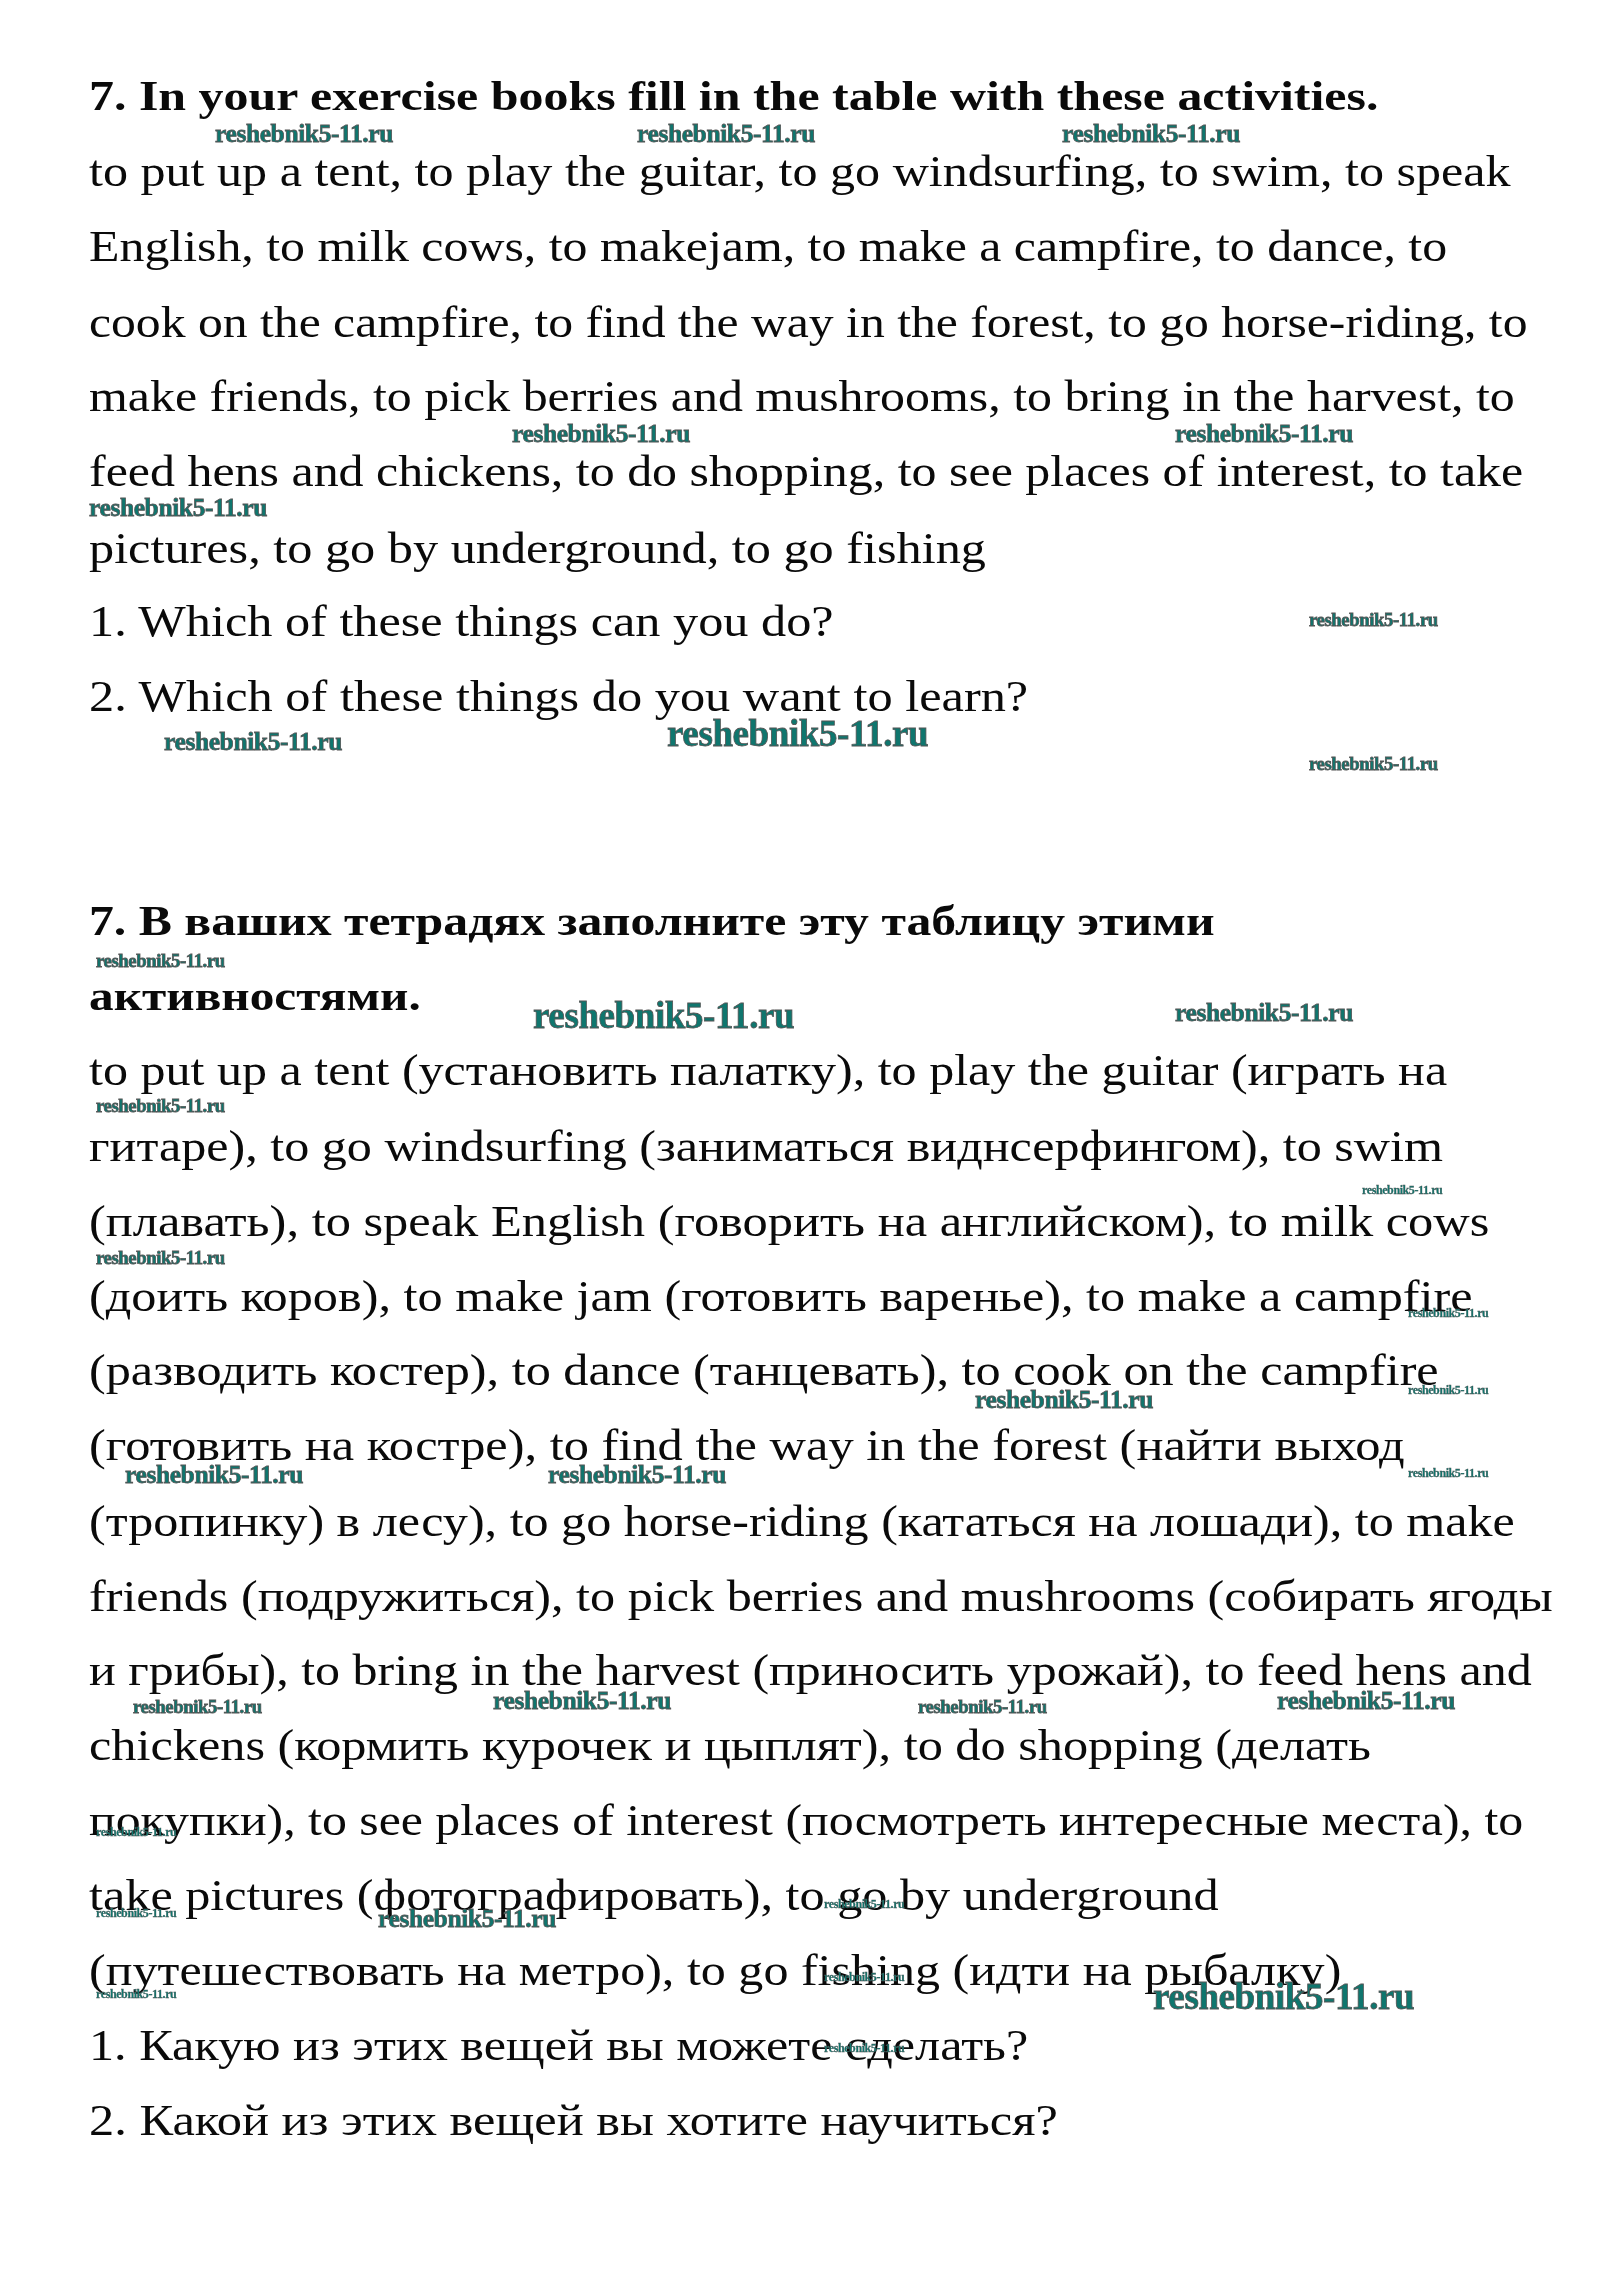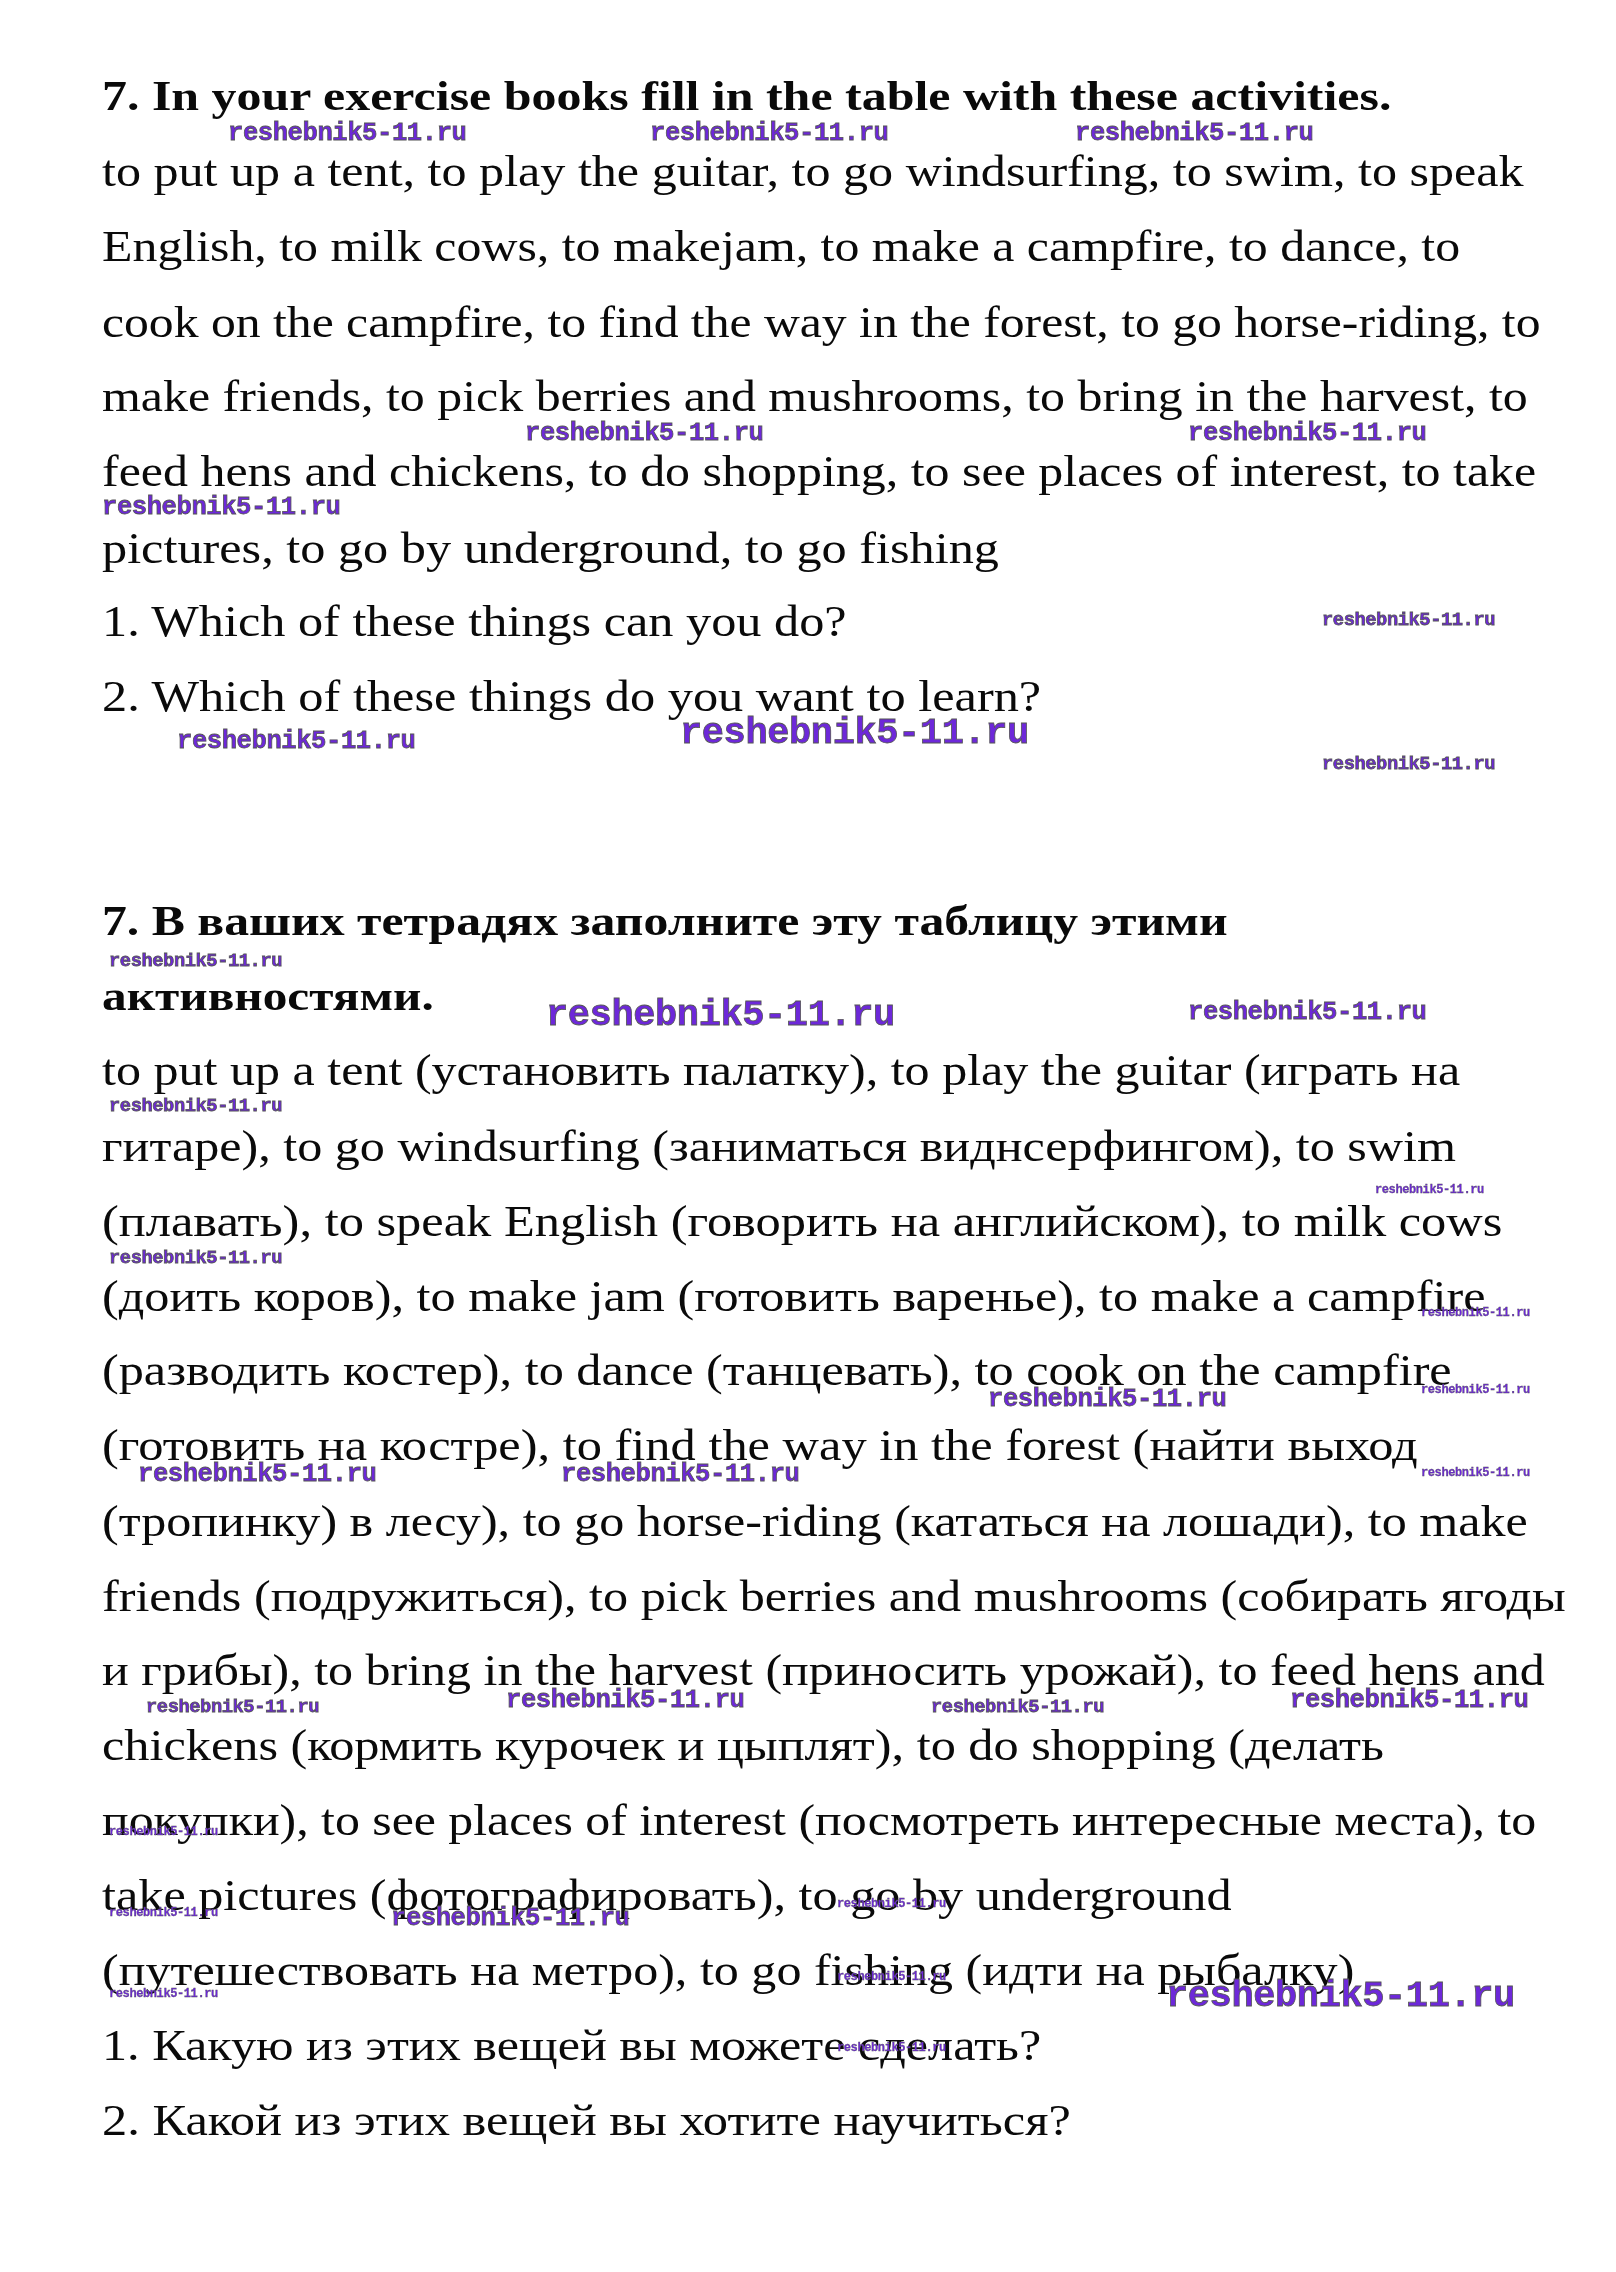--- a/index.html
+++ b/index.html
@@ -1,28 +1,28 @@
 <!DOCTYPE html>
 <html style="font-size:13.6px"><head>
 <meta charset="utf-8">
 <style>
   html, body { margin: 0; padding: 0; background: #ffffff; }
   body { width: 1616px; height: 2273px; position: relative; overflow: hidden; }
-  .page { position: absolute; left: 17px; top: 0; width: 1408px; height: 2273px; background: #fff; padding-left: 18px; }
+  .page { position: absolute; left: 4px; top: 0; width: 1408px; height: 2273px; background: #fff; padding-left: 18px; }
   .line {
     position: absolute; left: 85px; white-space: nowrap;
     font-family: "Liberation Serif", "DejaVu Serif", serif;
     font-size: 44px; line-height: 51px; color: #0a0a0a;
     transform-origin: left center;
   }
   .bold { font-weight: bold; }
   .wm {
     position: absolute; white-space: nowrap;
-    font-family: Liberation Mono, monospace;
-    font-weight: bold; color: #6d28d9;
+    font-family: Liberation Serif, serif;
+    font-weight: bold; color: #0f766e;
     -webkit-text-stroke: 0.8px #555;
     letter-spacing: -0.4px;
   }
   .wm.s { font-size: 18.7px; }
   .wm.m { font-size: 25.5px; }
   .wm.l { font-size: 37px; }
   .wm.xs { font-size: 12px; -webkit-text-stroke: 0.3px #555; }
 </style>
 </head>
 <body>

